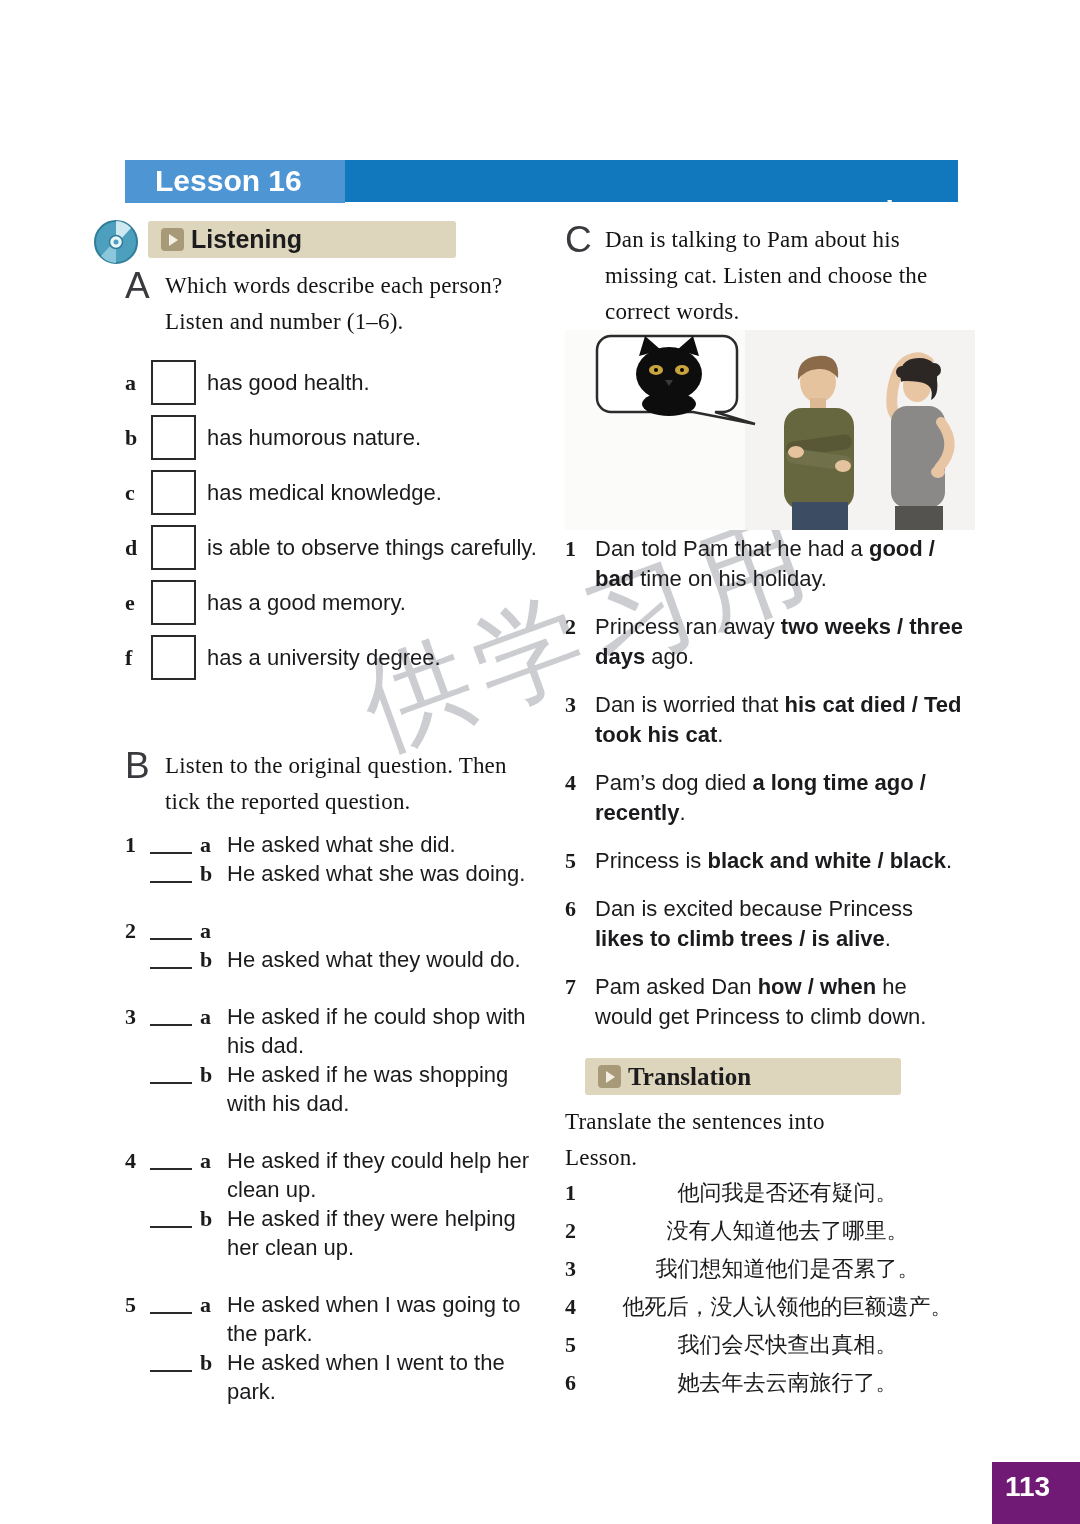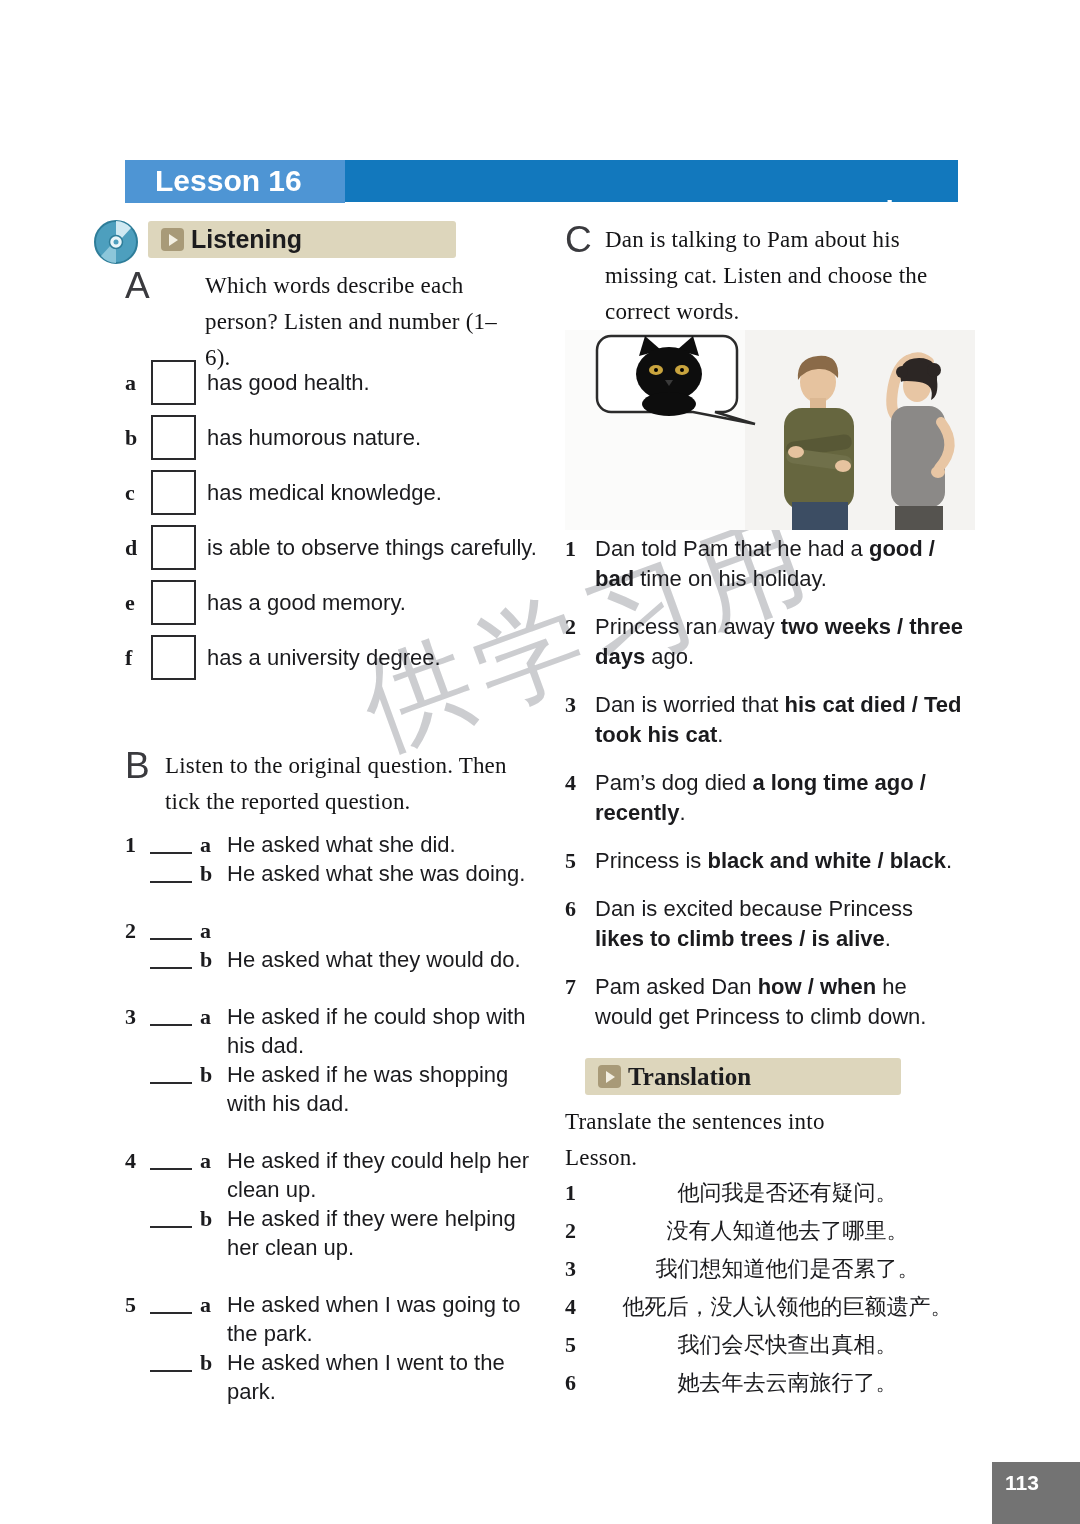--- a/index.html
+++ b/index.html
@@ -103,22 +103,22 @@
   .t-item {
     display:grid; grid-template-columns:30px auto;
     font-size:22px; line-height:30px; margin-bottom:8px;
   }
   .t-num { font-family:"Liberation Serif", serif; font-weight:bold; }
   .t-text { font-family:Liberation Sans, sans-serif;text-align:center; }
 
   
   .pagenum-block {
     position:absolute; left:992px; top:1462px; width:88px; height:62px;
-    background:#737373; box-sizing:border-box; padding:9px 0 0 13px;
-    color:#fff; font-weight:bold; font-size:21px; z-index:2;
+    background:#701a75; box-sizing:border-box; padding:9px 0 0 13px;
+    color:#fff; font-weight:bold; font-size:28px; z-index:2;
   }
 </style>
 </head>
 <body>
 
 <div class="page">
 
   <div class="watermark">供学习用</div>
 
   <div class="header-bar">
@@ -141,21 +141,21 @@
 
   <div class="band" style="left:148px; top:221px; width:308px;">
     <span class="play-icon">
         <i></i>
       </span>
     <span class="band-label">Listening</span>
   </div>
 
   <div class="section-head" style="left:125px; top:268px; width:392px;">
     <div class="big-letter">A</div>
-    <div class="prompt" style="width:342px;margin-left:40px;">Which words describe each person? Listen and number (1–6).</div>
+    <div class="prompt" style="width:342px;">Which words describe each person? Listen and number (1–6).</div>
   </div>
 
   <div class="a-items" id="a-items">
       <div class="a-row">
         <span class="opt-letter serif">a</span>
         <span class="ansbox"></span>
         <span class="a-text">has good health.</span>
       </div>
       <div class="a-row">
         <span class="opt-letter serif">b</span>

